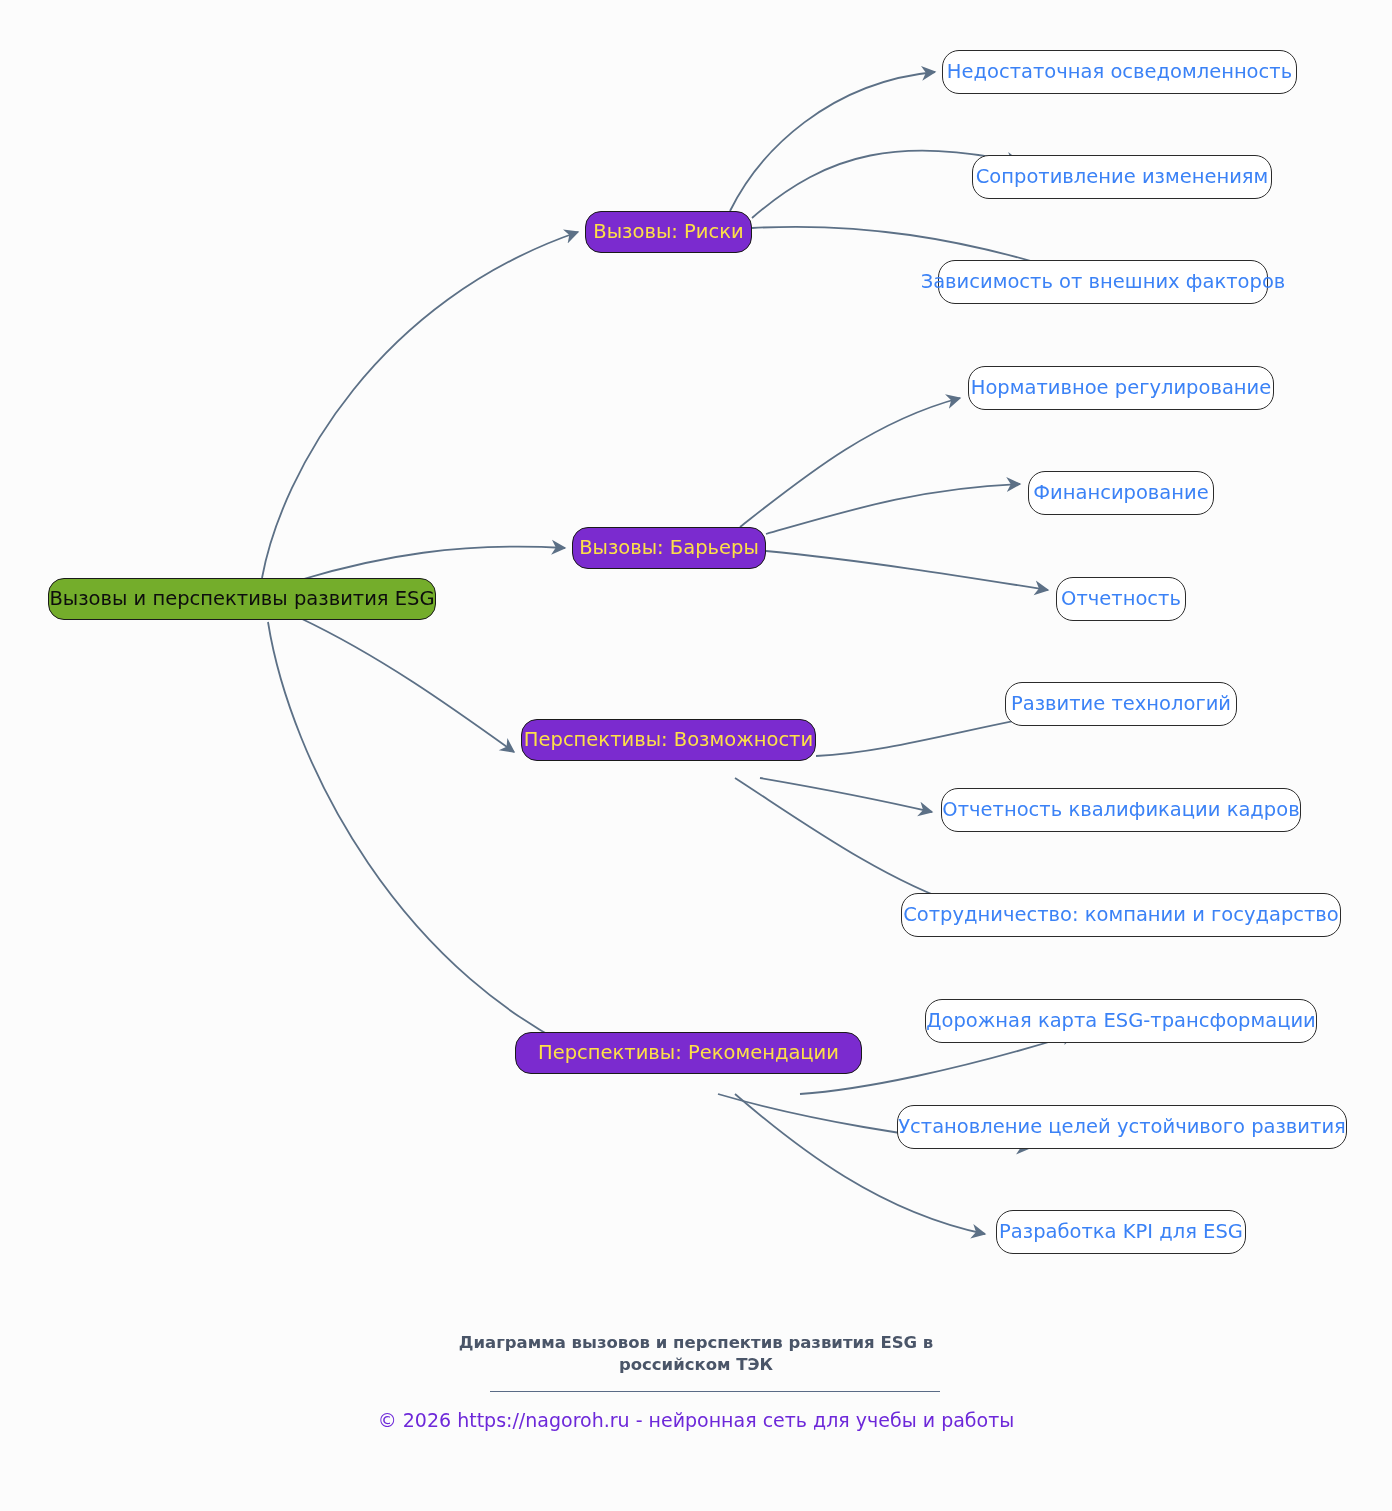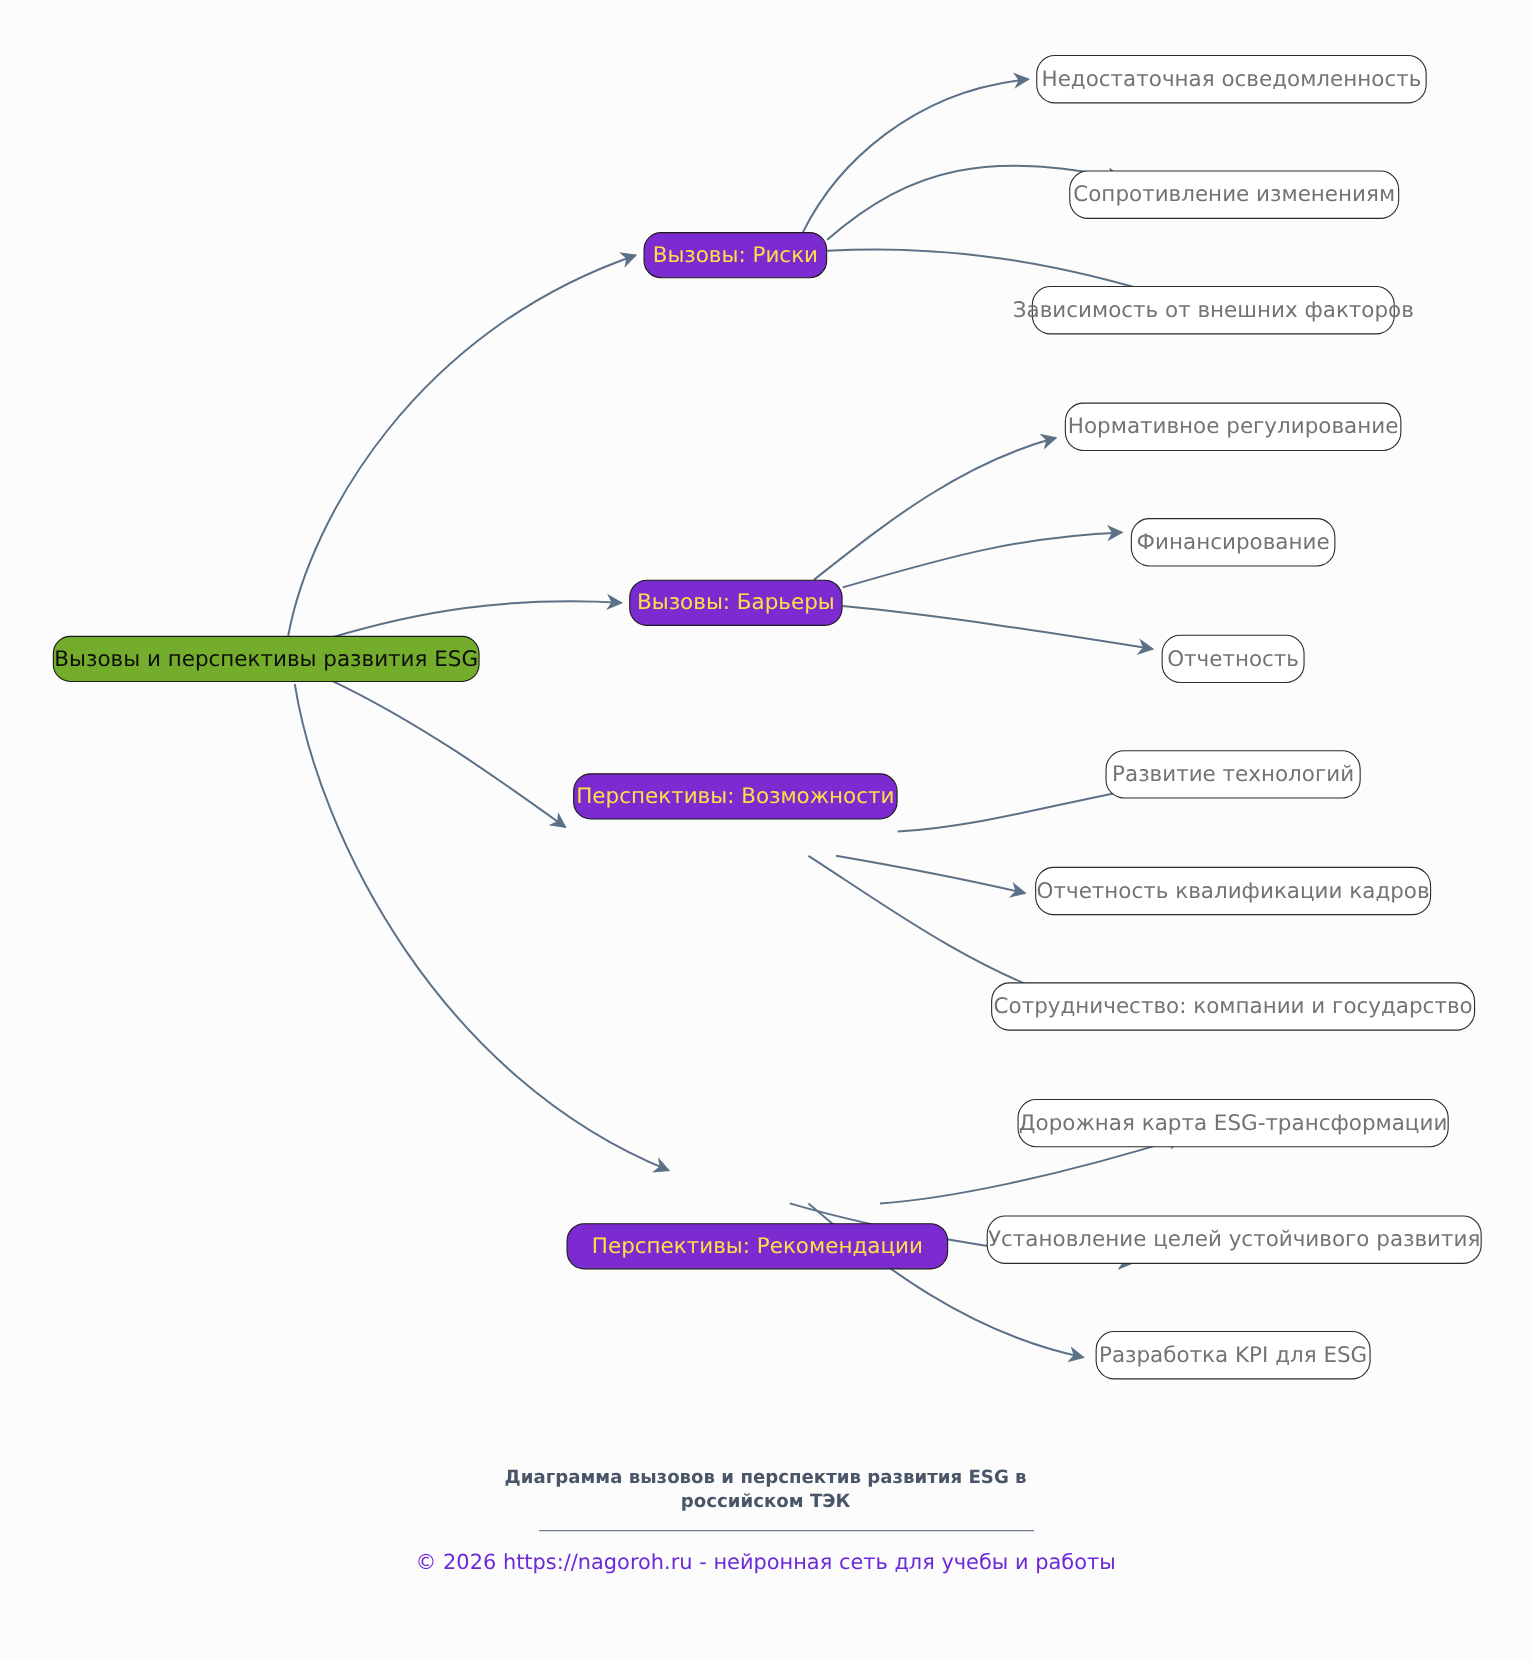--- a/index.html
+++ b/index.html
@@ -47,21 +47,21 @@
   .node-branch {
     background: #7B2BCF;
     border: 1.6px solid #1a1a1a;
     color: #fde047;
     font-size: 19.5px;
     border-radius: 16px;
   }
   .node-leaf {
     background: #ffffff;
     border: 1.7px solid #2b2b2b;
-    color: #737373;
+    color: #3b82f6;
     font-size: 19.5px;
     border-radius: 17px;
   }
   .footer {
     position: absolute;
     left: 0;
     width: 1392px;
     text-align: center;
   }
   .footer-title {
@@ -148,34 +148,34 @@
   <div class="node node-leaf" style="left:968px;top:366px;width:306px;height:44px;">
     <span>Нормативное регулирование</span>
   </div>
   <div class="node node-leaf" style="left:1028px;top:471px;width:186px;height:44px;">
     <span>Финансирование</span>
   </div>
   <div class="node node-leaf" style="left:1056px;top:577px;width:130px;height:44px;">
     <span>Отчетность</span>
   </div>
 
-  <div class="node node-branch" style="left:521px;top:703px;width:295px;height:42px;">
+  <div class="node node-branch" style="left:521px;top:719px;width:295px;height:42px;">
     <span>Перспективы: Возможности</span>
   </div>
   <div class="node node-leaf" style="left:1005px;top:682px;width:232px;height:44px;">
     <span>Развитие технологий</span>
   </div>
   <div class="node node-leaf" style="left:941px;top:788px;width:360px;height:44px;">
     <span>Отчетность квалификации кадров</span>
   </div>
   <div class="node node-leaf" style="left:901px;top:893px;width:440px;height:44px;">
     <span>Сотрудничество: компании и государство</span>
   </div>
 
-  <div class="node node-branch" style="left:515px;top:1112px;width:347px;height:42px;">
+  <div class="node node-branch" style="left:515px;top:1032px;width:347px;height:42px;">
     <span>Перспективы: Рекомендации</span>
   </div>
   <div class="node node-leaf" style="left:925px;top:999px;width:392px;height:44px;">
     <span>Дорожная карта ESG-трансформации</span>
   </div>
   <div class="node node-leaf" style="left:897px;top:1105px;width:450px;height:44px;">
     <span>Установление целей устойчивого развития</span>
   </div>
   <div class="node node-leaf" style="left:996px;top:1210px;width:250px;height:44px;">
     <span>Разработка KPI для ESG</span>

